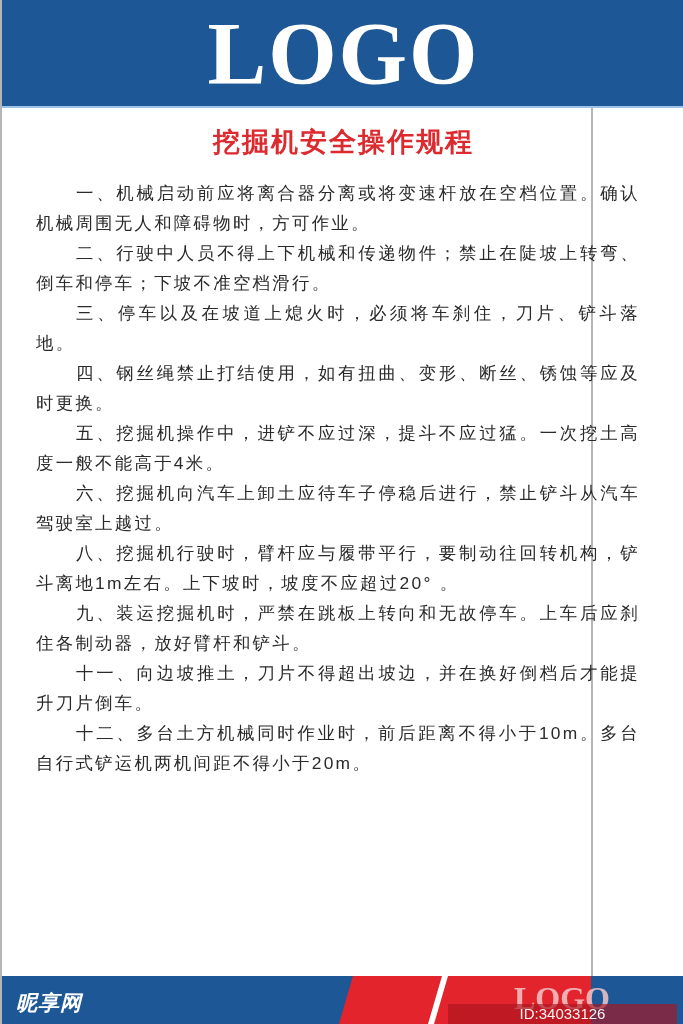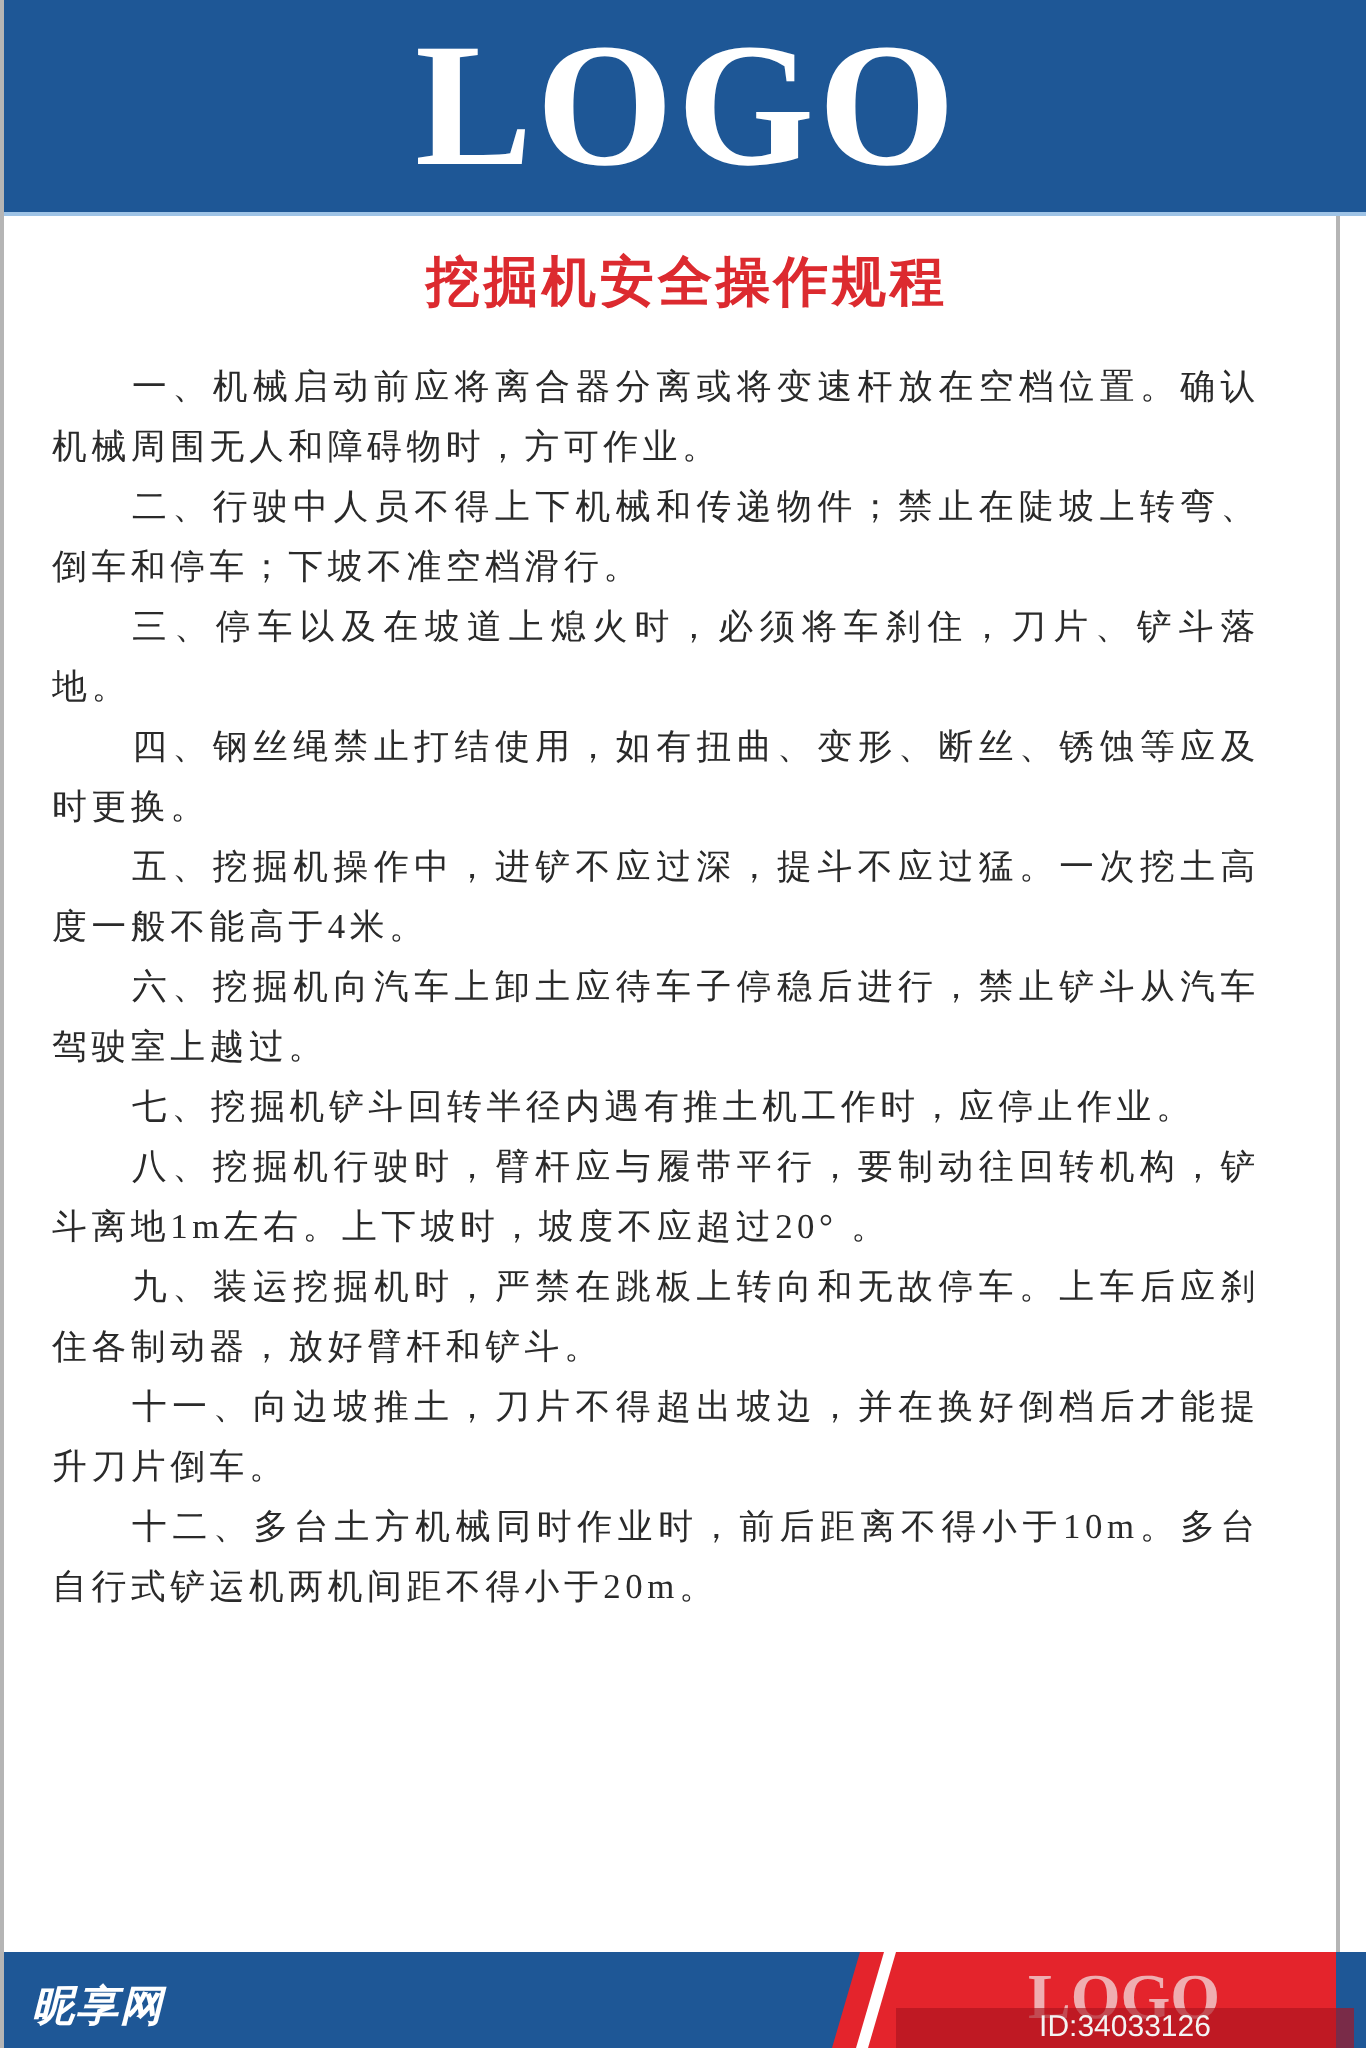--- a/index.html
+++ b/index.html
@@ -1,21 +1,21 @@
 <!DOCTYPE html>
 <html><head>
 <meta charset="utf-8">
 <style>
   html, body { margin:0; padding:0; }
   body { width:683px; height:1024px; position:relative; overflow:hidden; background:#ffffff; font-family:"DejaVu Sans", sans-serif; }
-  .page { position:absolute; left:0; top:0; width:670px; height:1024px; background:#fff; border-left:2px solid #b5b5b5; border-right:2px solid #b5b5b5; box-sizing:border-box; }
+  .page { position:absolute; left:0; top:0; width:593px; height:1024px; background:#fff; border-left:2px solid #b5b5b5; border-right:2px solid #b5b5b5; box-sizing:border-box; }
   .header { position:absolute; left:0; top:0; width:683px; height:108px; background:#1e5796; border-bottom:2px solid #9ec3e6; box-sizing:border-box; }
   .logo { position:absolute; left:0; width:683px; top:8px; text-align:center; color:#fff; font-family:"Liberation Serif", serif; font-weight:bold; font-size:88px; line-height:92px; letter-spacing:2px; }
   .title { position:absolute; left:0; width:683px; top:120px; text-align:center; color:#dc2a2f; font-family:"DejaVu Sans", sans-serif; font-weight:bold; font-size:27px; line-height:44px; letter-spacing:2px; }
-  .body { position:absolute; left:24px; width:604px; top:178px; color:#2a2a2a; font-size:17.4px; line-height:30px; letter-spacing:2.3px; font-family:Liberation Serif, serif; }
+  .body { position:absolute; left:34px; width:604px; top:178px; color:#2a2a2a; font-size:17.4px; line-height:30px; letter-spacing:2.3px; font-family:Liberation Sans, sans-serif; }
   .para { margin:0; text-indent:2.3em; text-align:justify; }
   .footer { position:absolute; left:0; top:976px; width:683px; height:48px; background:#1e5796; }
   .footer-red { position:absolute; right:0; top:976px; width:252px; height:48px; background:#e4242c; clip-path:polygon(14px 0, 100% 0, 100% 100%, 0 100%); }
   .footer-slash { position:absolute; left:426px; top:976px; width:20px; height:48px; background:#fff; clip-path:polygon(14px 0, 20px 0, 6px 100%, 0 100%); }
   .site { position:absolute; left:14px; top:989px; color:#fff; font-style:italic; font-weight:bold; display:flex; align-items:baseline; gap:6px;flex-direction:column; }
   .site-cn { font-size:21px; letter-spacing:1px; }
   .site-url { font-size:20px; }
   .footer-logo { position:absolute; left:480px; top:980px; width:160px; text-align:center; color:#f1c7c9; font-family:"Liberation Serif", serif; font-weight:bold; font-size:32px; opacity:0.85; }
   .wm { position:absolute; left:446px; top:1004px; width:229px; height:20px; background:rgba(170,20,30,0.65); color:#f3f3f3; font-size:15px; line-height:20px; text-align:center; font-family:"Liberation Sans", sans-serif; }
 </style>
@@ -29,21 +29,20 @@
 
   <div class="title">挖掘机安全操作规程</div>
 
   <div class="body">
     <p class="para">一、机械启动前应将离合器分离或将变速杆放在空档位置。确认机械周围无人和障碍物时，方可作业。</p>
     <p class="para">二、行驶中人员不得上下机械和传递物件；禁止在陡坡上转弯、倒车和停车；下坡不准空档滑行。</p>
     <p class="para">三、停车以及在坡道上熄火时，必须将车刹住，刀片、铲斗落地。</p>
     <p class="para">四、钢丝绳禁止打结使用，如有扭曲、变形、断丝、锈蚀等应及时更换。</p>
     <p class="para">五、挖掘机操作中，进铲不应过深，提斗不应过猛。一次挖土高度一般不能高于4米。</p>
     <p class="para">六、挖掘机向汽车上卸土应待车子停稳后进行，禁止铲斗从汽车驾驶室上越过。</p>
-    <p class="para">七、挖掘机铲斗回转半径内遇有推土机工作时，应停止作业。</p>
     <p class="para">八、挖掘机行驶时，臂杆应与履带平行，要制动往回转机构，铲斗离地1m左右。上下坡时，坡度不应超过20° 。</p>
     <p class="para">九、装运挖掘机时，严禁在跳板上转向和无故停车。上车后应刹住各制动器，放好臂杆和铲斗。</p>
     <p class="para">十一、向边坡推土，刀片不得超出坡边，并在换好倒档后才能提升刀片倒车。</p>
     <p class="para">十二、多台土方机械同时作业时，前后距离不得小于10m。多台自行式铲运机两机间距不得小于20m。</p>
   </div>
 
   <div class="footer"></div>
   <div class="footer-red"></div>
   <div class="footer-slash"></div>
 

